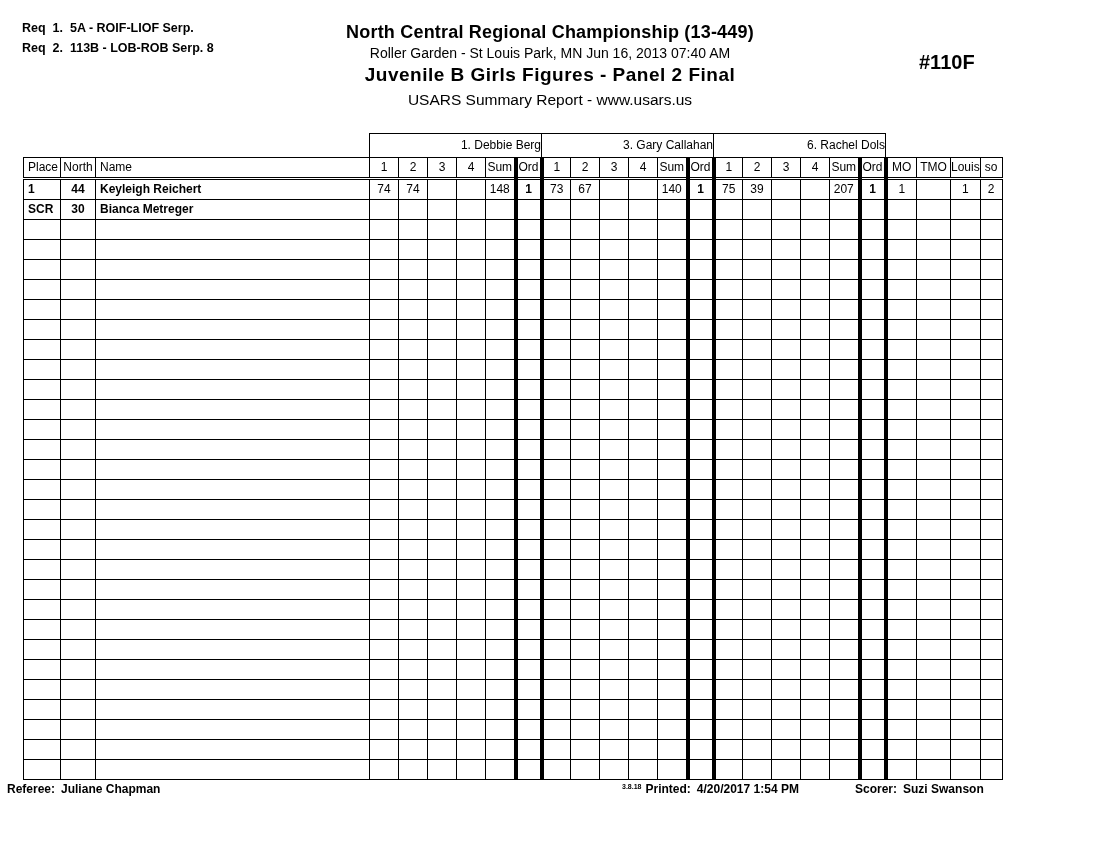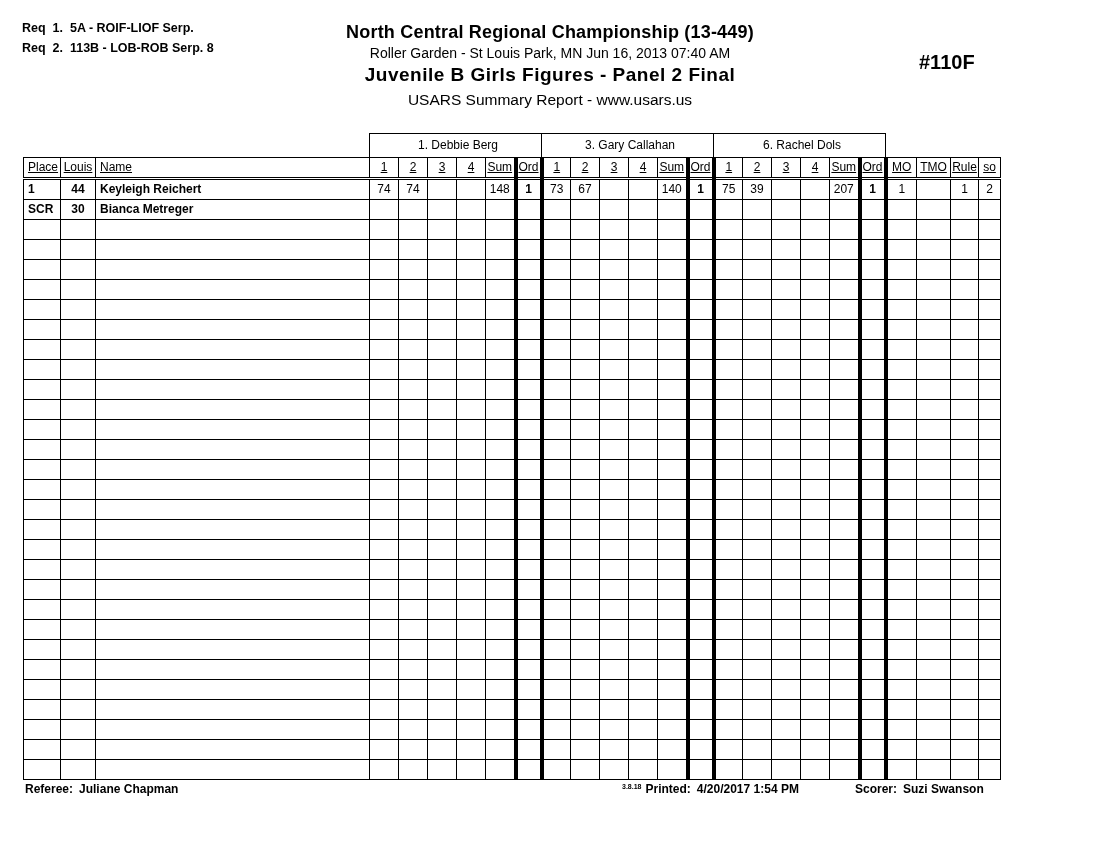--- a/index.html
+++ b/index.html
@@ -25,29 +25,29 @@
   table.results {
     position:absolute; left:23px; top:133px;
     border-collapse:collapse; table-layout:fixed;
   }
   .results td {
     border:1px solid #000; height:19px; padding:0; overflow:hidden;
     font-size:12px; line-height:19px; white-space:nowrap; text-align:center;
   }
   .results tr.judge-row td { height:23px; line-height:23px; }
   .results td.spacer { border:none; background:#fff; }
-  .results td.judge-name { text-align:center; padding-left:5px; }
-  .results tr.header-row td { border-bottom:3px double #000;text-decoration:underline; }
+  .results td.judge-name { text-align:right; padding-left:5px; }
+  .results tr.header-row td { border-bottom:3px double #000; }
   .results td.left { text-align:left; padding-left:4px; }
   .results td.bold { font-weight:bold; }
   .results td.ord { border-left:4px solid #000; border-right:4px solid #000; }
 
   
   .footer-item { position:absolute; top:782px; font-size:12px; font-weight:bold; white-space:nowrap; }
-  .footer-referee { left:25px; }
+  .footer-referee { left:7px; }
   .footer-printed { left:622px; }
   .footer-scorer  { left:855px; }
   .footer-item .lbl { margin-right:6px; }
   .version { font-size:7px; vertical-align:4px; margin-right:4px; font-weight:bold; }
 </style>
 </head>
 <body>
 
 <div class="page">
 
@@ -94,21 +94,21 @@
     <tbody>
         <tr class="judge-row">
           <td class="spacer" colspan="3"></td>
           <td class="judge-name" colspan="6">1.  Debbie Berg</td>
           <td class="judge-name" colspan="6">3.  Gary Callahan</td>
           <td class="judge-name" colspan="6">6.  Rachel Dols</td>
           <td class="spacer" colspan="4"></td>
         </tr>
         <tr class="header-row">
           <td class="left">Place</td>
-          <td>Louis</td>
+          <td>North</td>
           <td class="left">Name</td>
           <td>1</td>
           <td>2</td>
           <td>3</td>
           <td>4</td>
           <td>Sum</td>
           <td class="ord">Ord</td>
           <td>1</td>
           <td>2</td>
           <td>3</td>
@@ -116,21 +116,21 @@
           <td>Sum</td>
           <td class="ord">Ord</td>
           <td>1</td>
           <td>2</td>
           <td>3</td>
           <td>4</td>
           <td>Sum</td>
           <td class="ord">Ord</td>
           <td>MO</td>
           <td>TMO</td>
-          <td>Rule</td>
+          <td>Louis</td>
           <td>so</td>
         </tr>
         <tr class="data-row">
           <td class="left bold">1</td>
           <td class="bold">44</td>
           <td class="left bold">Keyleigh Reichert</td>
           <td>74</td>
           <td>74</td>
           <td></td>
           <td></td>

